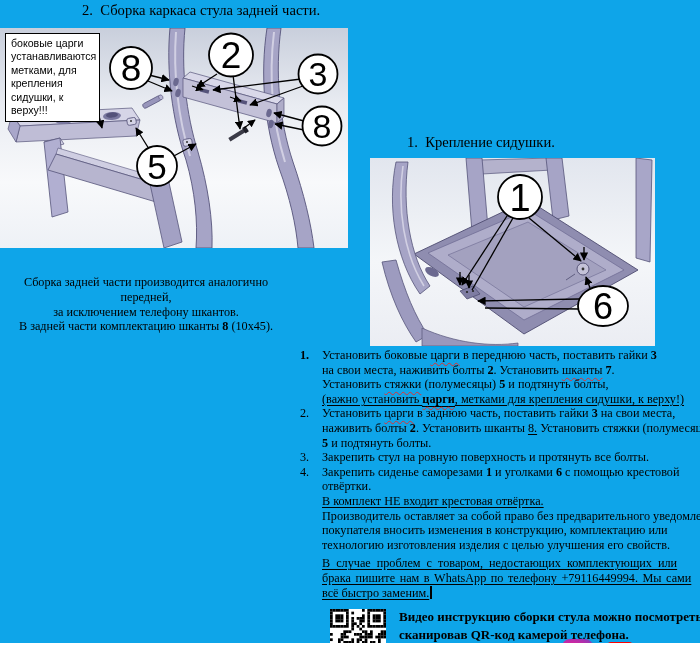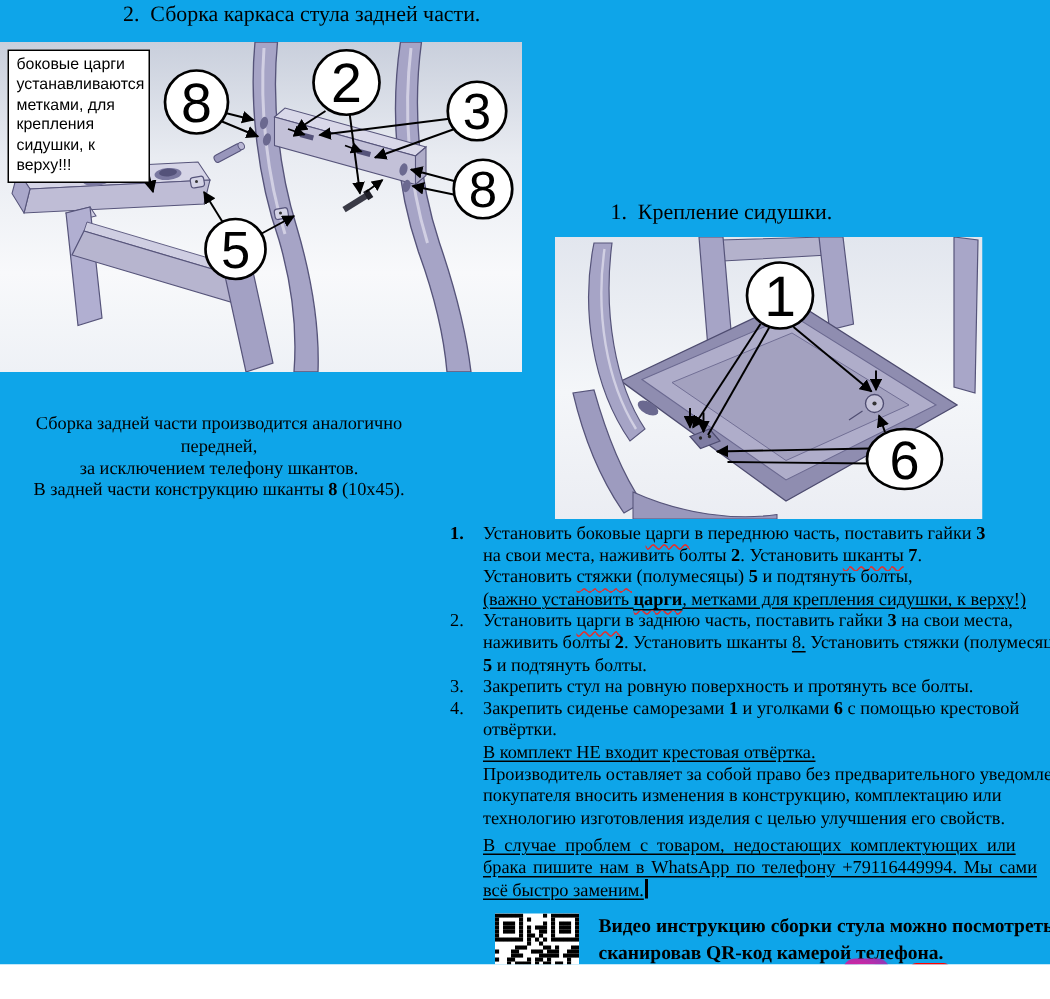--- a/index.html
+++ b/index.html
@@ -156,21 +156,21 @@
         <ellipse cx="157" cy="138" rx="20" ry="20" fill="#fff" stroke="#000" stroke-width="1.8"></ellipse>
         <text class="balloon-digit" x="157" y="150.5" font-size="35" text-anchor="middle">5</text>
       </g>
     </svg>
     <div class="note-box">боковые царги устанавливаются метками, для крепления сидушки, к верху!!!</div>
   </div>
 
   <div class="caption">
     <div>Сборка задней части производится аналогично передней,</div>
     <div>за исключением телефону шкантов.</div>
-    <div><span>В задней части конструкцию шканты </span><b>8</b><span> (10x45).</span></div>
+    <div><span>В задней части комплектацию шканты </span><b>8</b><span> (10x45).</span></div>
   </div>
 
   <div class="heading h-right">1.  Крепление сидушки.</div>
 
   <div class="diagram diagram-right">
     <svg viewBox="0 0 285 188" width="285" height="188">
       <defs>
         <linearGradient id="bgR" x1="0" y1="0" x2="0" y2="1">
           <stop offset="0" stop-color="#e2e6ee"></stop>
             <stop offset="0.55" stop-color="#f4f6f9"></stop>

